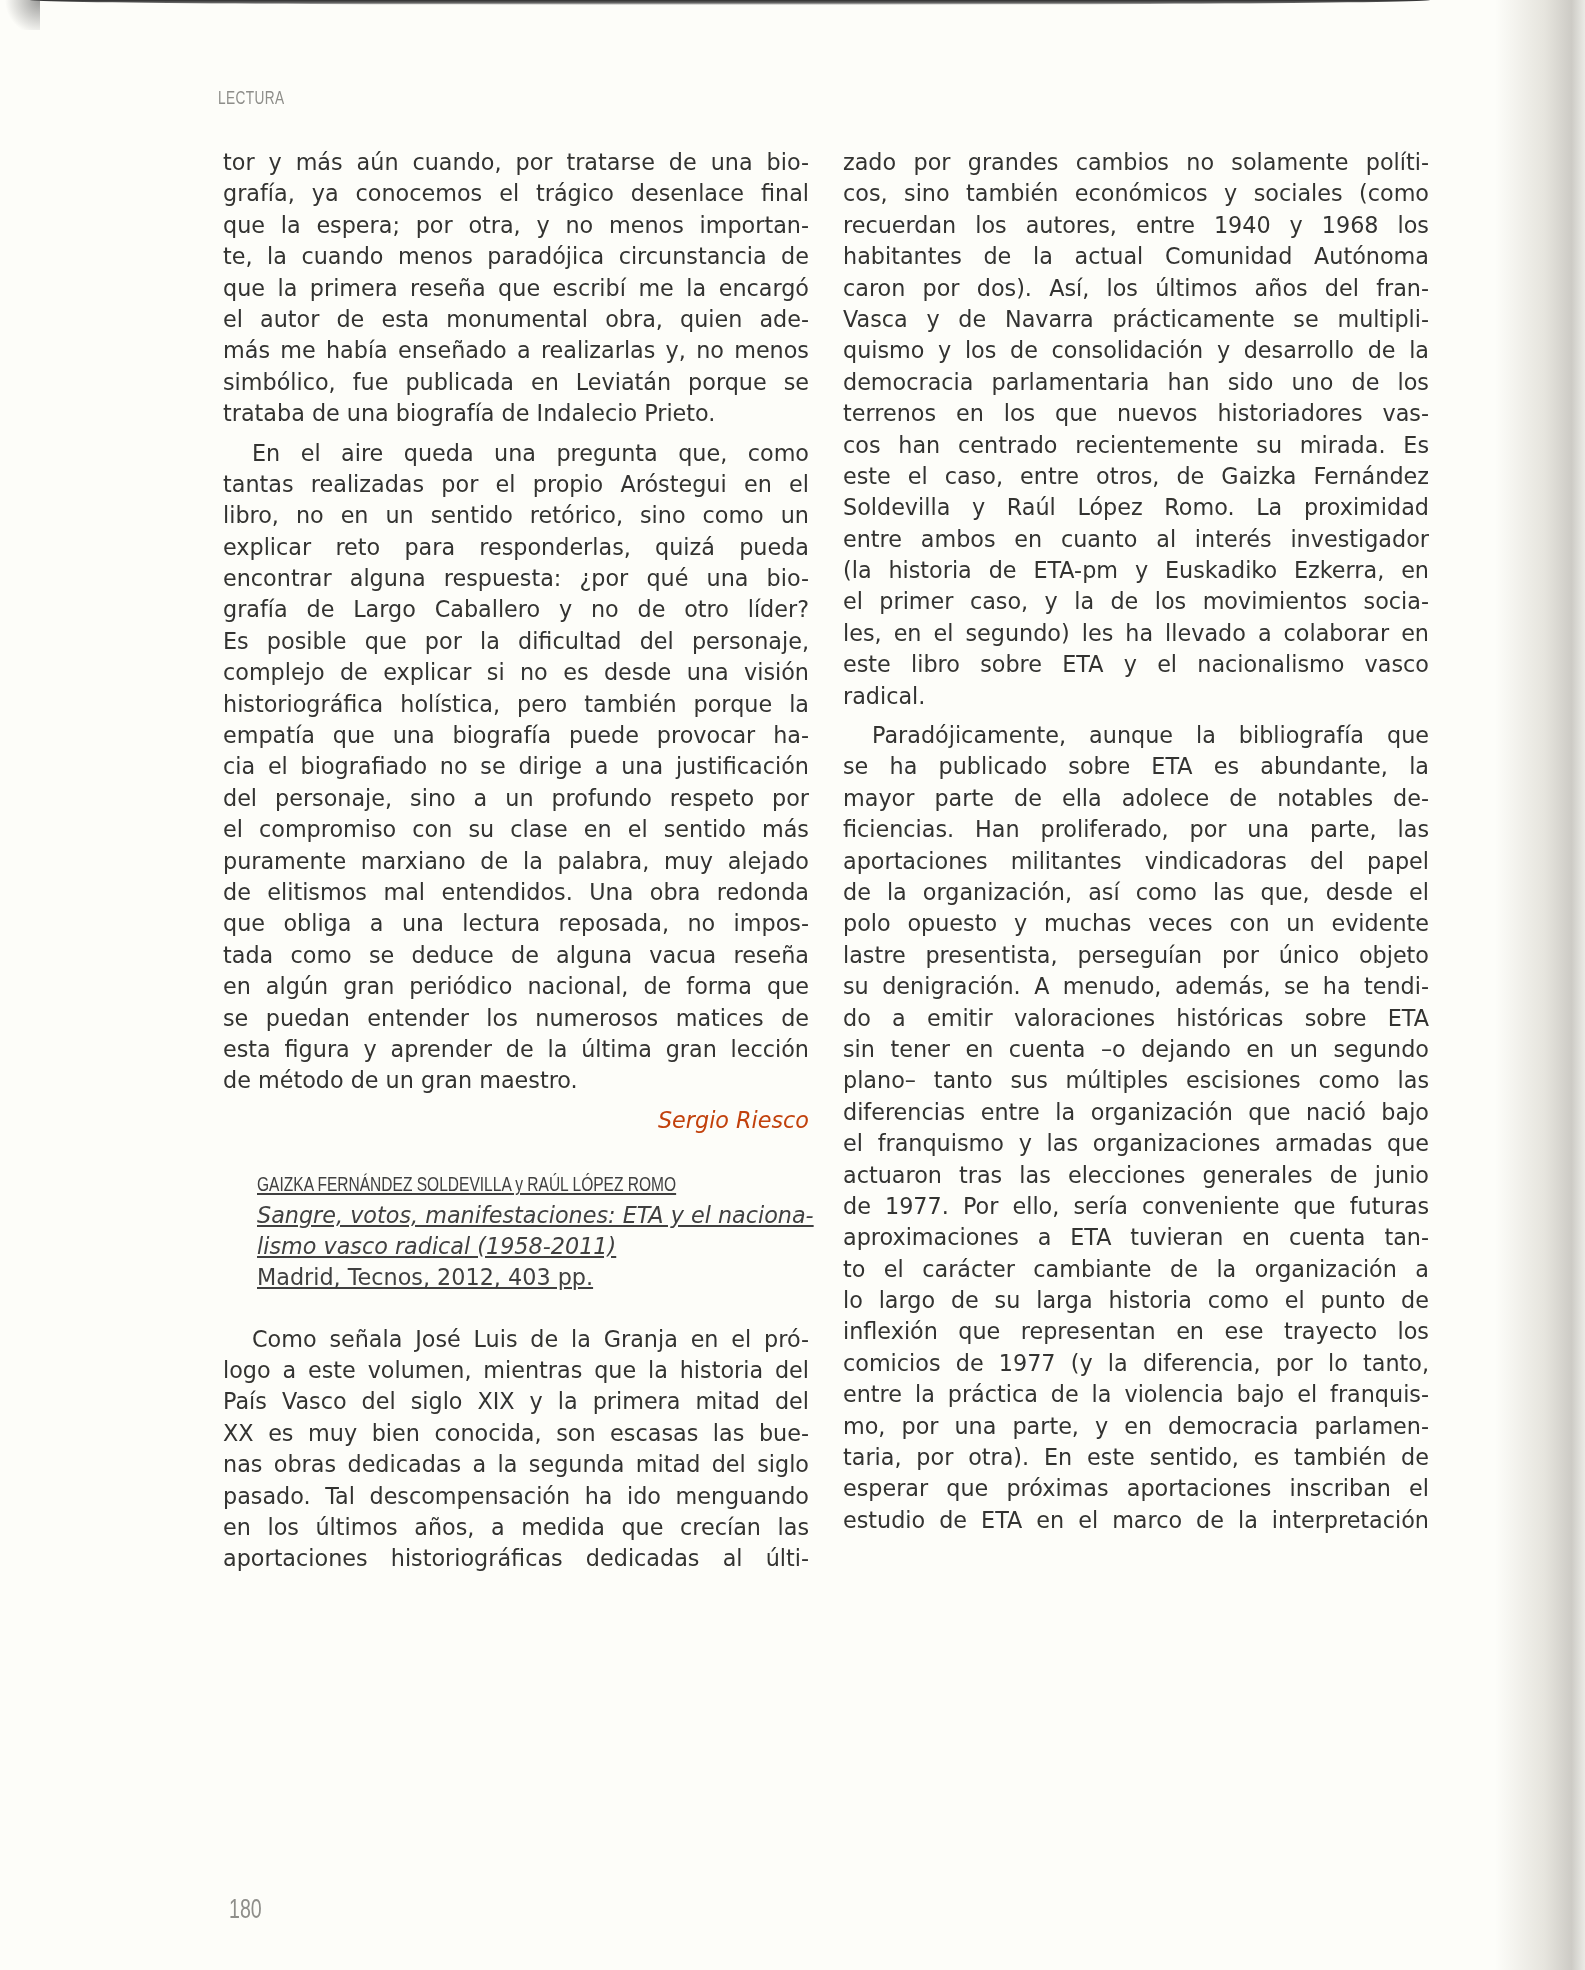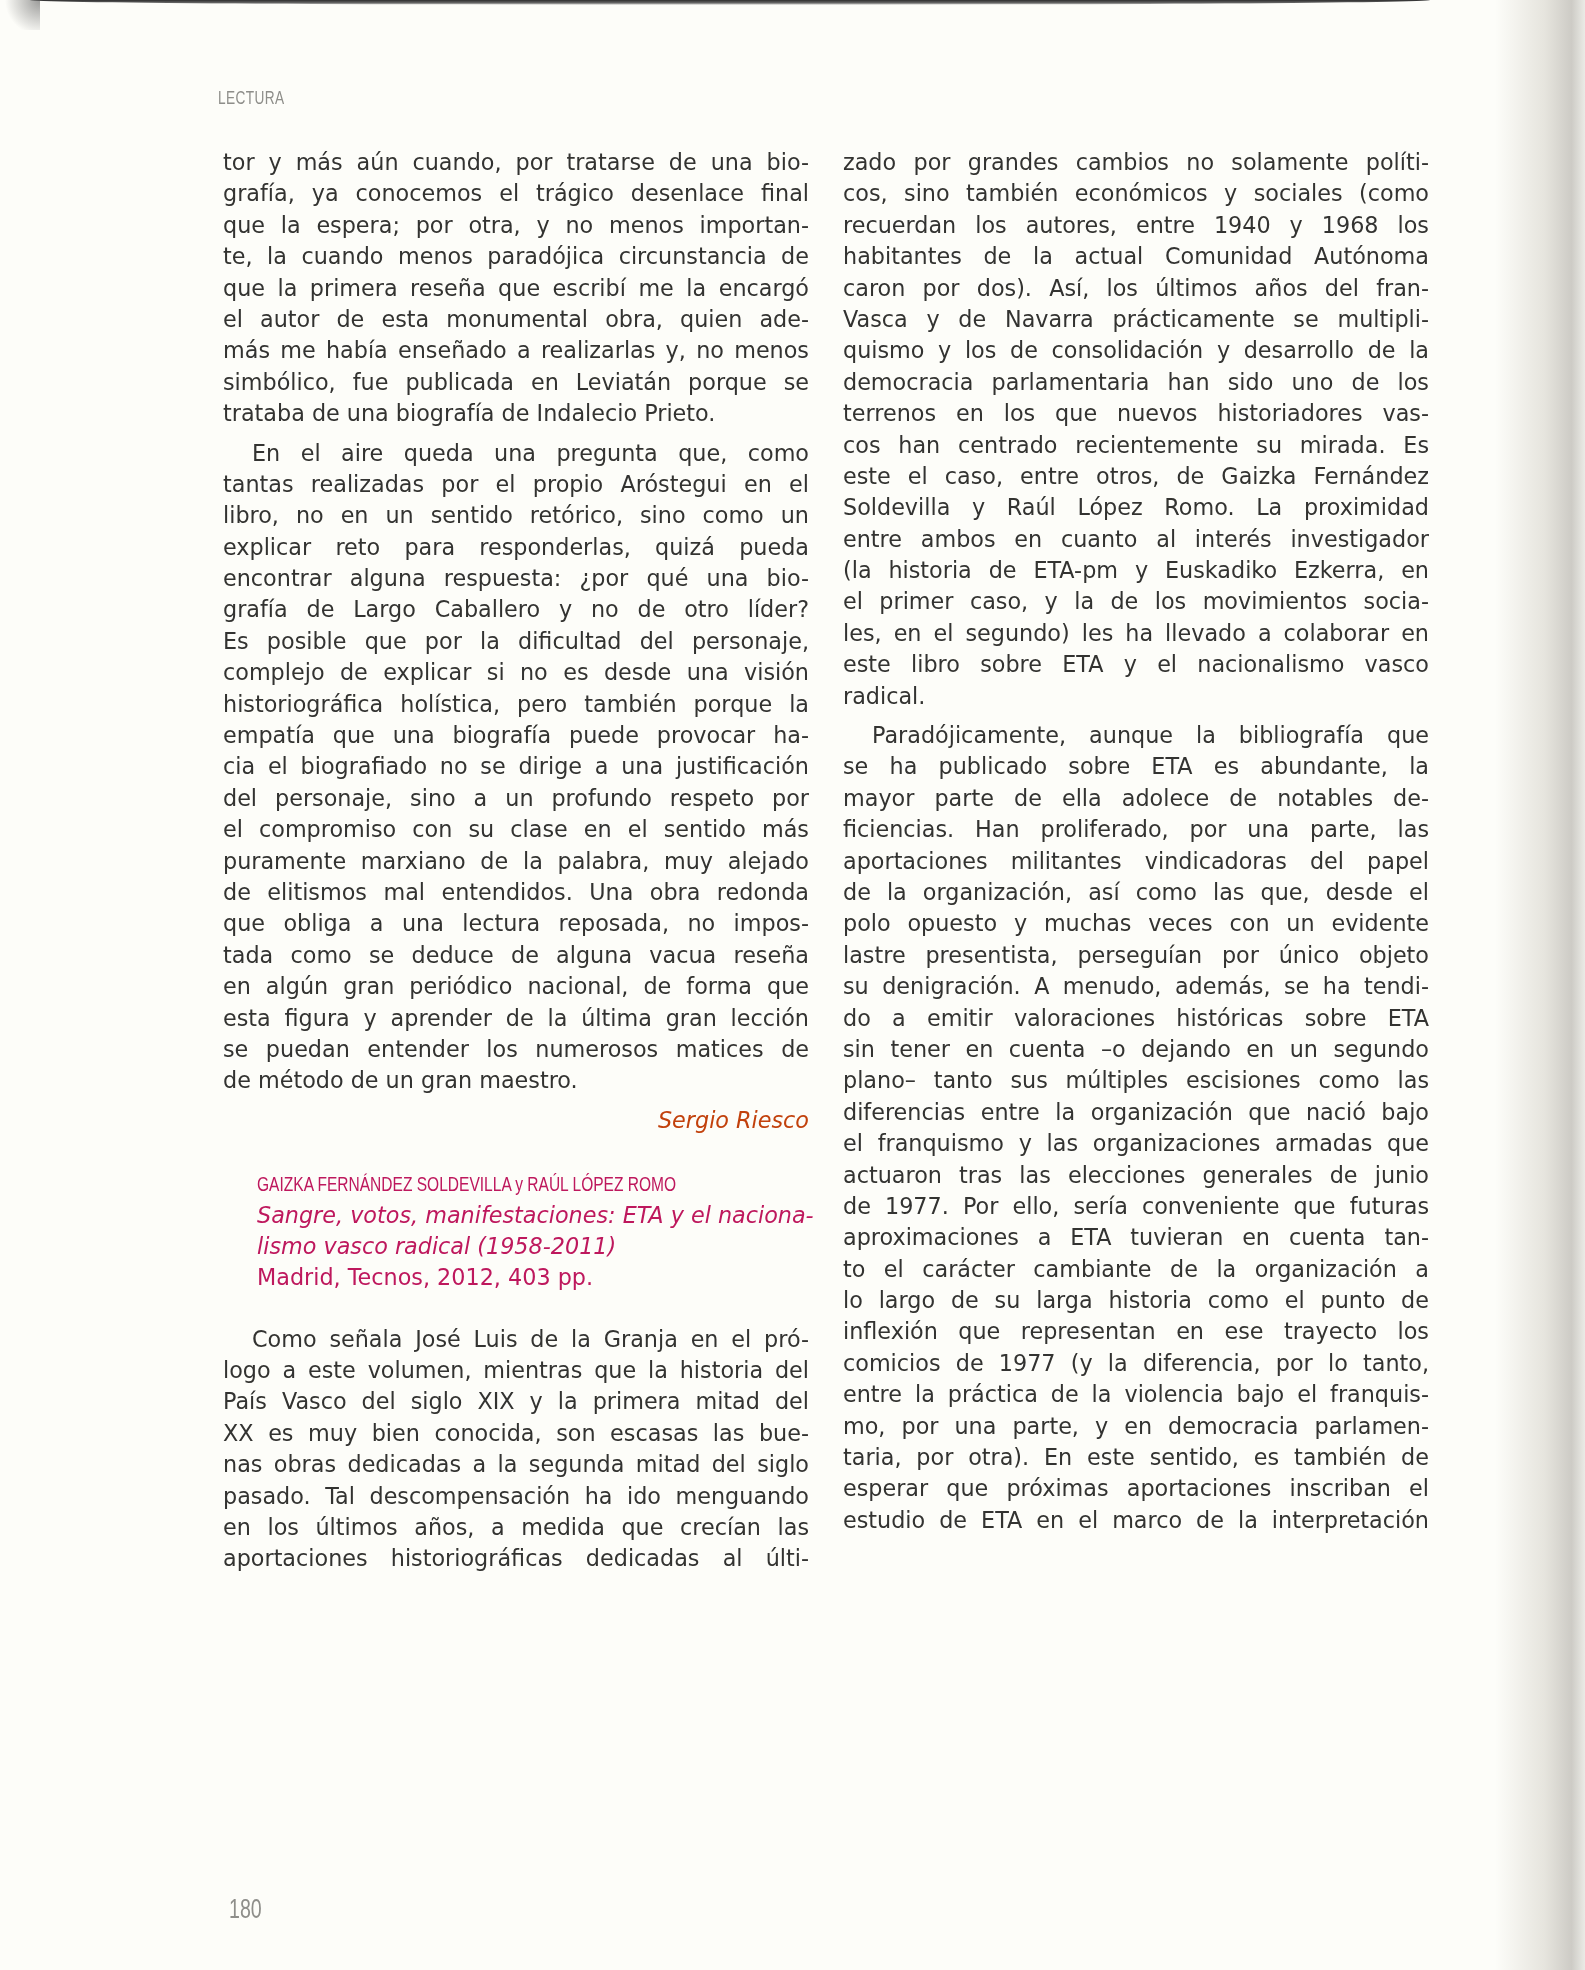--- a/index.html
+++ b/index.html
@@ -45,21 +45,21 @@
       display: block; white-space: nowrap; text-align-last: justify;
       text-align: justify; height: 31.4px;
     }
     .line.last { text-align-last: left; }
     .line.indent { padding-left: 29px; }
     .line.right { text-align-last: right; text-align: right; }
     .para { margin-bottom: 8px; }
     .signature {
       font-style: italic; color: #c2410c; margin-top: 6px; margin-bottom: 32px;
     }
-    .book-ref { padding-left: 34px; color: #be185d; margin-bottom: 30px; }
+    .book-ref { padding-left: 34px; color: #404040; margin-bottom: 30px; text-decoration: underline; }
     .book-authors {
       font-family: "Liberation Sans", sans-serif; font-size: 21px;
       transform: scaleX(0.74); transform-origin: left center;
       white-space: nowrap; height: 31.4px; display: block; width: 135%;
     }
     .book-title { font-style: italic; }
   </style>
 </head>
 <body>
 
@@ -93,22 +93,22 @@
       <span class="line">historiográfica holística, pero también porque la</span>
       <span class="line">empatía que una biografía puede provocar ha-</span>
       <span class="line">cia el biografiado no se dirige a una justificación</span>
       <span class="line">del personaje, sino a un profundo respeto por</span>
       <span class="line">el compromiso con su clase en el sentido más</span>
       <span class="line">puramente marxiano de la palabra, muy alejado</span>
       <span class="line">de elitismos mal entendidos. Una obra redonda</span>
       <span class="line">que obliga a una lectura reposada, no impos-</span>
       <span class="line">tada como se deduce de alguna vacua reseña</span>
       <span class="line">en algún gran periódico nacional, de forma que</span>
+      <span class="line">se puedan entender los numerosos matices de</span>
       <span class="line">esta figura y aprender de la última gran lección</span>
-      <span class="line">se puedan entender los numerosos matices de</span>
       <span class="line last">de método de un gran maestro.</span>
     </div>
   <span class="line right signature">Sergio Riesco</span>
   <div class="book-ref">
     <span class="book-authors">GAIZKA FERNÁNDEZ SOLDEVILLA y RAÚL LÓPEZ ROMO</span>
     <span class="line book-title">Sangre, votos, manifestaciones: ETA y el naciona-</span>
     <span class="line last book-title">lismo vasco radical (1958-2011)</span>
     <span class="line last">Madrid, Tecnos, 2012, 403 pp.</span>
   </div>
   <div class="para">

